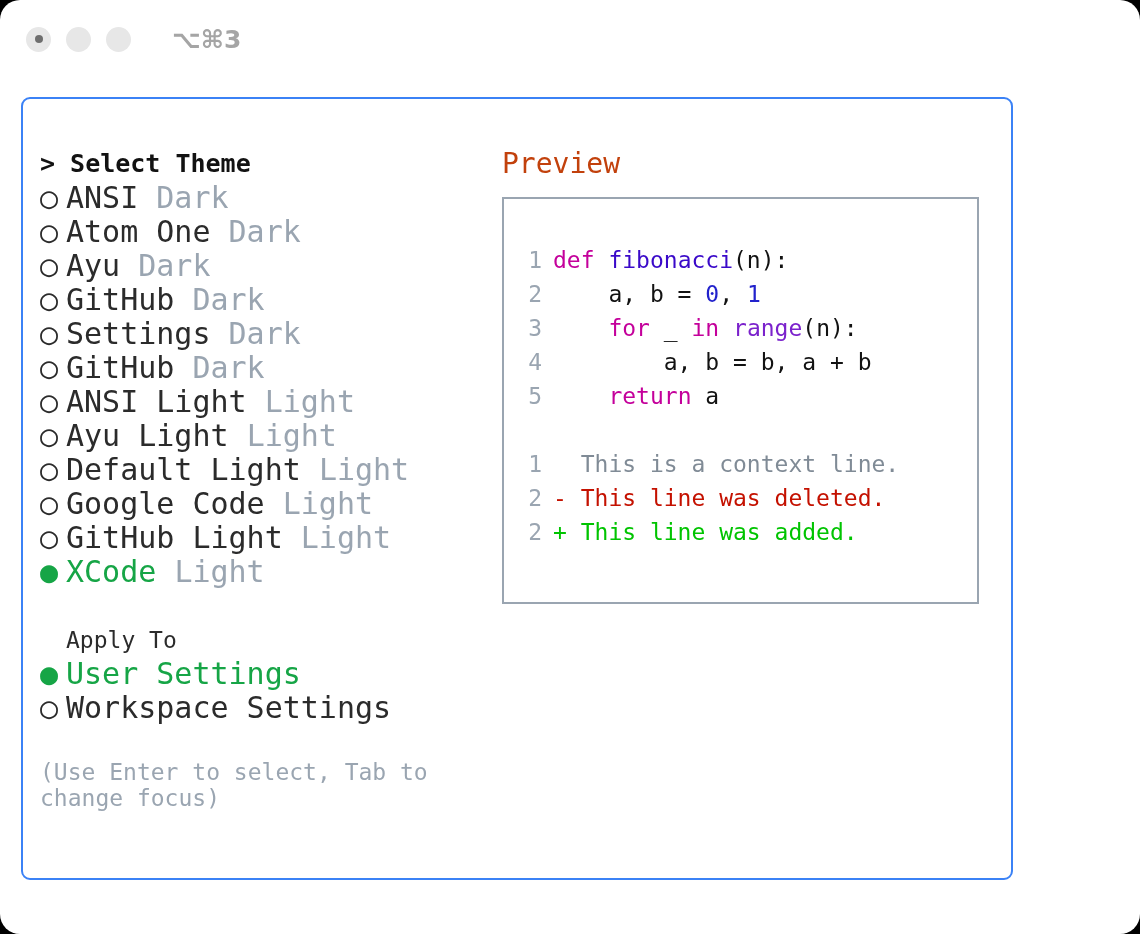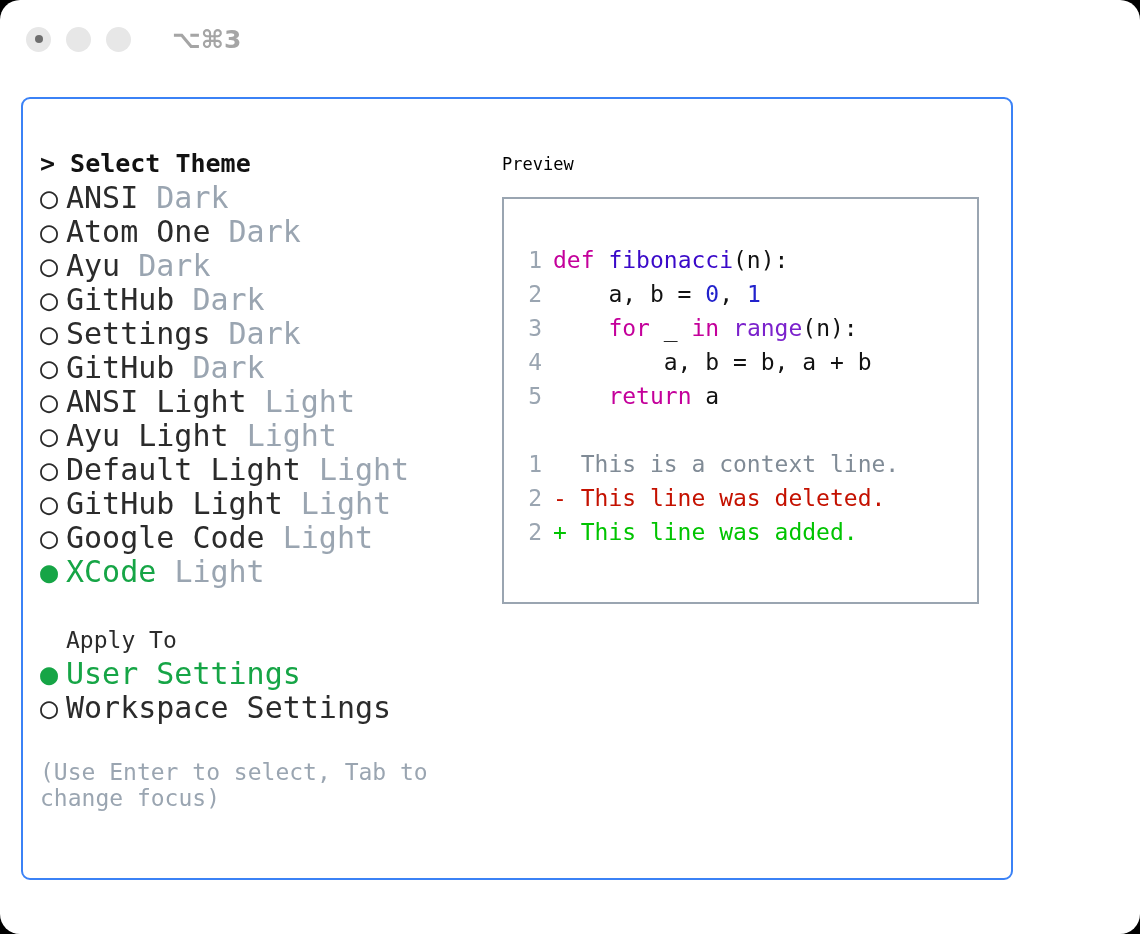--- a/index.html
+++ b/index.html
@@ -122,22 +122,22 @@
   }
 
   
   #right-col {
     position: absolute;
     left: 479px;
     top: 48px;
     width: 500px;
   }
   #preview-title {
-    font-size: 17px;
-    color: #000000;
+    font-size: 28px;
+    color: #c2410c;
     line-height: 34px;
     white-space: pre;
   }
   #preview-box {
     margin-top: 16px;
     width: 477px;
     height: 407px;
     border: 2px solid #9aa5b1;
     box-sizing: border-box;
     background: #ffffff;
@@ -186,22 +186,22 @@
       <div id="theme-rows">
           <div class="row"><span class="marker">○</span><span class="label">ANSI</span><span> </span><span class="variant">Dark</span></div>
           <div class="row"><span class="marker">○</span><span class="label">Atom One</span><span> </span><span class="variant">Dark</span></div>
           <div class="row"><span class="marker">○</span><span class="label">Ayu</span><span> </span><span class="variant">Dark</span></div>
           <div class="row"><span class="marker">○</span><span class="label">GitHub</span><span> </span><span class="variant">Dark</span></div>
           <div class="row"><span class="marker">○</span><span class="label">Settings</span><span> </span><span class="variant">Dark</span></div>
           <div class="row"><span class="marker">○</span><span class="label">GitHub</span><span> </span><span class="variant">Dark</span></div>
           <div class="row"><span class="marker">○</span><span class="label">ANSI Light</span><span> </span><span class="variant">Light</span></div>
           <div class="row"><span class="marker">○</span><span class="label">Ayu Light</span><span> </span><span class="variant">Light</span></div>
           <div class="row"><span class="marker">○</span><span class="label">Default Light</span><span> </span><span class="variant">Light</span></div>
+          <div class="row"><span class="marker">○</span><span class="label">Google Code</span><span> </span><span class="variant">Light</span></div>
           <div class="row"><span class="marker">○</span><span class="label">GitHub Light</span><span> </span><span class="variant">Light</span></div>
-          <div class="row"><span class="marker">○</span><span class="label">Google Code</span><span> </span><span class="variant">Light</span></div>
           <div class="row selected"><span class="marker">●</span><span class="label">XCode</span><span> </span><span class="variant">Light</span></div>
         </div>
 
       <div id="apply-block">
         <div id="apply-header">Apply To</div>
         <div id="apply-rows">
             <div class="row selected"><span class="marker">●</span><span class="label">User Settings</span></div>
             <div class="row"><span class="marker">○</span><span class="label">Workspace Settings</span></div>
           </div>
       </div>

